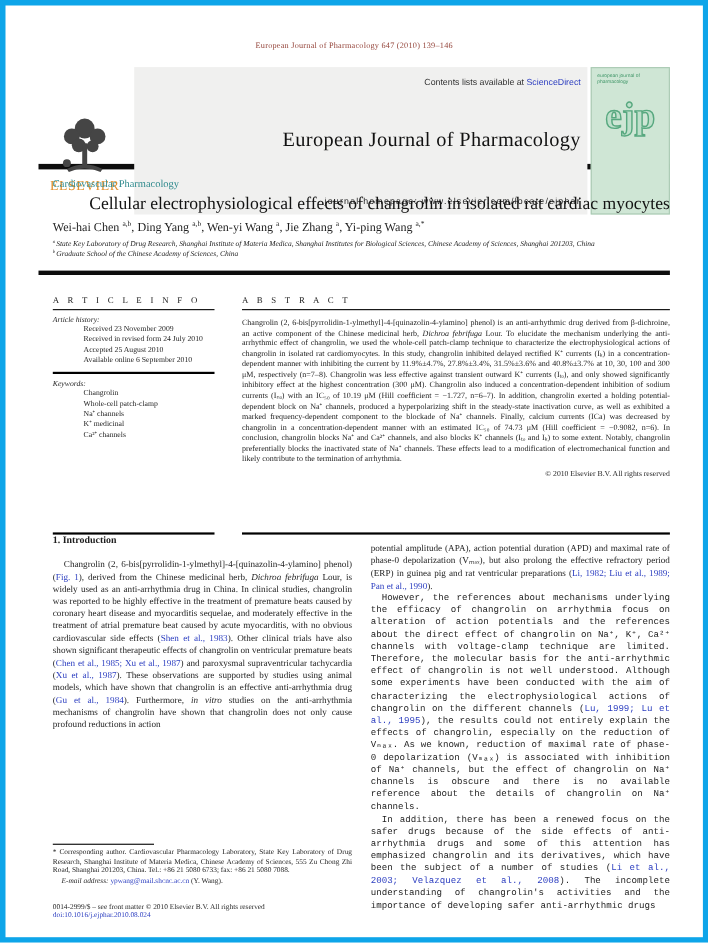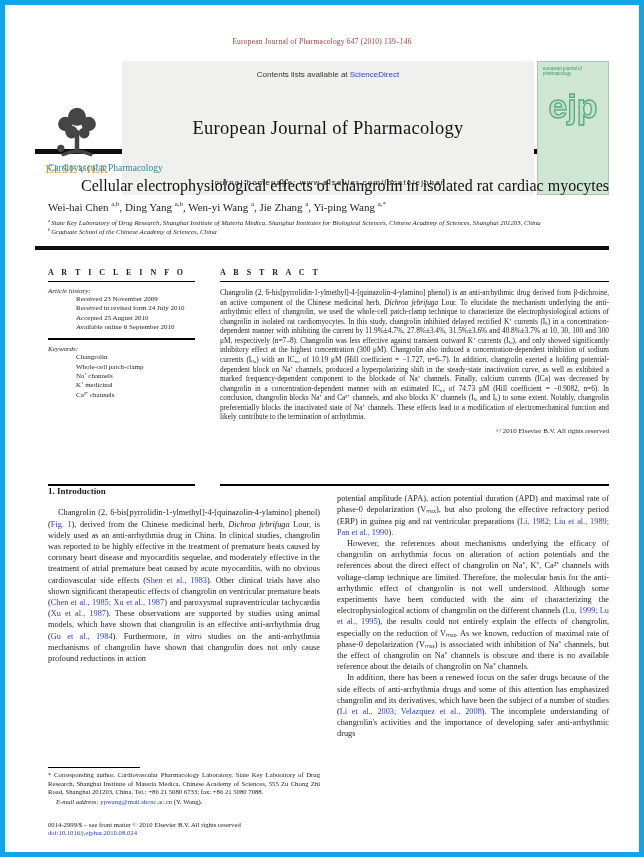--- a/index.html
+++ b/index.html
@@ -17,55 +17,55 @@
   html,body{background:#fff;}
   body{width:644px;font-family:"Liberation Serif",serif;color:var(--ink);}
   .page{width:644px;height:857px;border:5px solid #0ea5e9;overflow:hidden;background:#fff;padding:32px 30px 0 30px;}
 
   .jline{text-align:center;font-size:7.5px;color:var(--maroon);letter-spacing:.2px;}
 
   .header{display:grid;grid-template-columns:84px 1fr 72px;column-gap:3px;margin-top:15px;height:88px;}
   .pub{display:flex;flex-direction:column;align-items:center;justify-content:flex-end;padding-bottom:18px;}
   .pub svg{display:block;}
   .pub .wordmark{font-size:12.5px;color:var(--orange);letter-spacing:.5px;margin-top:1px;font-family:"Liberation Serif",serif;}
-  .graybox{background:var(--graybox);display:flex;flex-direction:column;align-items:center;justify-content:space-between;padding:9px 6px 8px 6px;gap:39px;}
+  .graybox{background:var(--graybox);display:flex;flex-direction:column;align-items:flex-end;justify-content:space-between;padding:9px 6px 8px 6px;gap:39px;}
   .contents{font-size:8px;font-family:"Liberation Sans",sans-serif;color:#333;}
   .jname{font-size:18.5px;letter-spacing:.3px;color:#111;}
   .homepage{font-size:8px;font-family:"Liberation Sans",sans-serif;letter-spacing:1.1px;color:#222;}
   .cover{background:var(--covergreen);border:1px solid #a9c9b2;display:flex;flex-direction:column;align-items:center;padding-top:4px;}
   .cover .ctitle{font-size:4.5px;color:#3c9465;text-align:left;width:86%;line-height:5px;font-family:"Liberation Sans",sans-serif;}
-  .cover .cword{font-size:34px;font-weight:bold;font-family:Liberation Sans, sans-serif;color:#bfe0cb;-webkit-text-stroke:1.3px var(--coverink);text-stroke:1.3px var(--coverink);line-height:48px;margin-top:6px;}
+  .cover .cword{font-size:34px;font-weight:bold;font-family:Liberation Serif, serif;color:#bfe0cb;-webkit-text-stroke:1.3px var(--coverink);text-stroke:1.3px var(--coverink);line-height:48px;margin-top:6px;}
 
   .bar{background:var(--bar);}
   .bar1{height:5px;margin-top:0;}
   .bar2{height:4px;margin-top:10px;}
 
   .indent{margin-left:13px;margin-right:0;}
   .seclabel{font-size:9.5px;color:var(--teal);margin-top:9px;}
   .title{font-size:16px;margin-top:4px;color:#121212;text-align:right;}
   .authors{font-size:11px;margin-top:6px;}
   .affils{margin-top:6px;font-size:6.8px;font-style:italic;line-height:8.6px;}
 
   .infogrid{display:grid;grid-template-columns:147px 1fr;column-gap:25px;margin-top:10px;margin-left:13px;height:226px;}
   .infocol,.abscol{display:flex;flex-direction:column;}
-  .colhead{font-size:8px;letter-spacing:3px;font-weight:bold;color:#222;}
+  .colhead{font-size:8px;letter-spacing:3px;font-weight:normal;color:#222;}
   .rule-thin{border-top:1.2px solid #000;margin-top:4px;}
   .rule-mid{height:2px;background:#000;margin-top:6px;}
   .rule-close{height:2.4px;background:#000;margin-top:auto;}
   .histlabel,.kwlabel{font-style:italic;font-size:7px;margin-top:5px;}
   .histline,.kwline{font-size:7px;line-height:9.3px;margin-left:28px;}
   .abstext{font-size:7.3px;line-height:9.55px;text-align:justify;margin-top:6px;}
   .copyright{font-size:7px;text-align:right;margin-top:5px;}
 
   .introgrid{display:grid;grid-template-columns:1fr 1fr;column-gap:17px;margin-top:0;margin-left:13px;height:352px;}
   .introcol{display:flex;flex-direction:column;font-size:8.3px;line-height:11.2px;text-align:justify;}
   .introhead{font-size:9px;font-weight:bold;margin-bottom:10px;}
   .para{text-indent:10px;}
   .para.noindent{text-indent:0;}
-  .para + .para{margin-top:0;}
+  .para + .para{margin-top:0;font-family:Liberation Mono, monospace;}
   .rightpad{padding-top:7px;}
 
   .fnblock{margin-top:auto;}
   .fnrule{width:92px;border-top:1px solid #000;margin-bottom:3px;}
   .footnote{font-size:6.7px;line-height:8.6px;text-align:justify;}
   .fnemail{font-size:6.7px;line-height:8.6px;margin-top:1px;text-indent:8px;}
   .footer{margin-top:14px;}
   .issn{font-size:6.7px;line-height:8.8px;}
   .doi{font-size:6.7px;line-height:8.8px;color:var(--link);}
 

